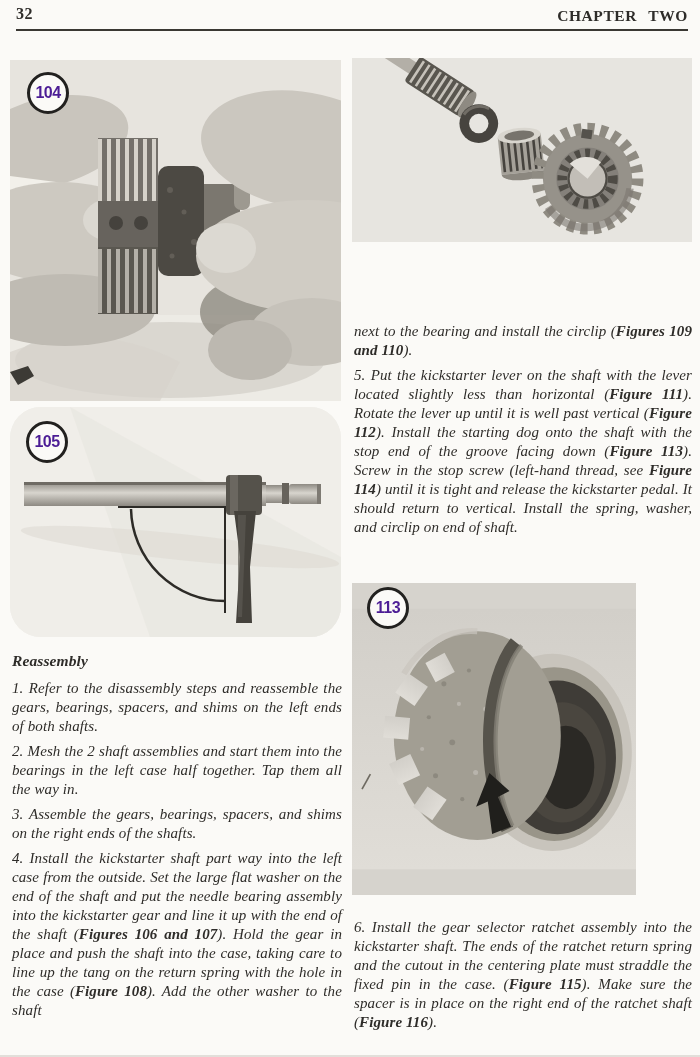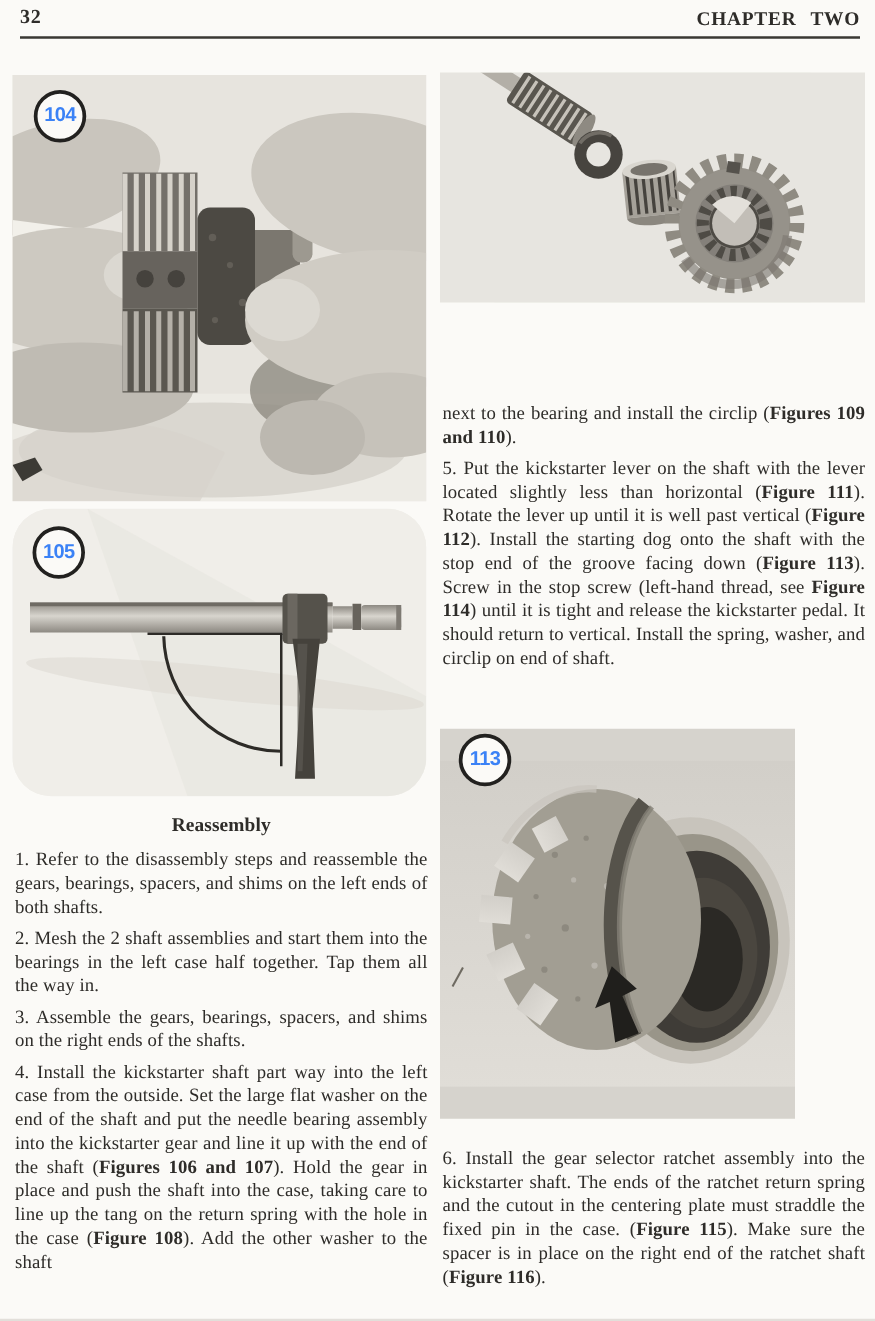--- a/index.html
+++ b/index.html
@@ -19,28 +19,28 @@
   .photo svg{display:block;width:100%;height:100%;}
   #photo104{left:10px;top:60px;width:331px;height:341px;background:#e7e4de;}
   #photo105{left:10px;top:407px;width:331px;height:230px;background:#f0eee9;border-radius:31px;}
   #photo106{left:352px;top:58px;width:340px;height:184px;background:#e7e5e0;}
   #photo113{left:352px;top:583px;width:284px;height:312px;background:#d6d3cd;}
   
   .fig-badge{
     position:absolute;width:36px;height:36px;border:3px solid #22211f;border-radius:50%;
     background:#fbfaf7;display:flex;align-items:center;justify-content:center;
     font-family:"Liberation Sans","DejaVu Sans",sans-serif;font-weight:bold;
-    font-size:16px;color:#3b82f6;letter-spacing:-.5px;
+    font-size:16px;color:#4c1d95;letter-spacing:-.5px;
   }
   
-  .textcol{position:absolute;text-align:justify;font-size:15px;line-height:19px;letter-spacing:.1px;}
+  .textcol{position:absolute;text-align:justify;font-size:15px;line-height:19px;letter-spacing:.1px;font-style:italic;}
   #left-text{left:12px;top:651px;width:330px;}
   #right-text-top{left:354px;top:322px;width:338px;}
   #right-text-bottom{left:354px;top:918px;width:338px;}
-  .textcol h3{font-size:15.5px;font-weight:bold;margin:0 0 9px 0;text-align:center;}
+  .textcol h3{font-size:15.5px;font-weight:bold;margin:0 0 9px 0;text-align:left;}
   .textcol p{margin:0 0 6px 0;}
   .textcol p:last-child{margin-bottom:0;}
   .b{font-weight:bold;}
   .bottom-edge{left:0;top:1055px;width:700px;height:2px;background:#e2dfda;}
 </style>
 </head>
 <body>
 
 <div>
 

